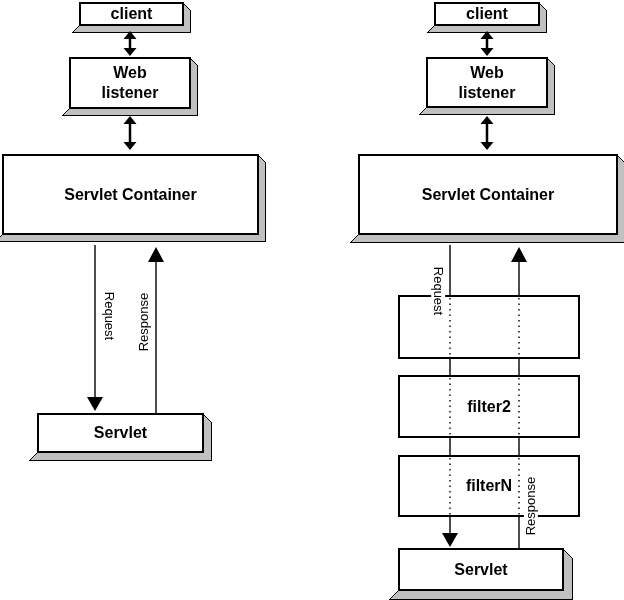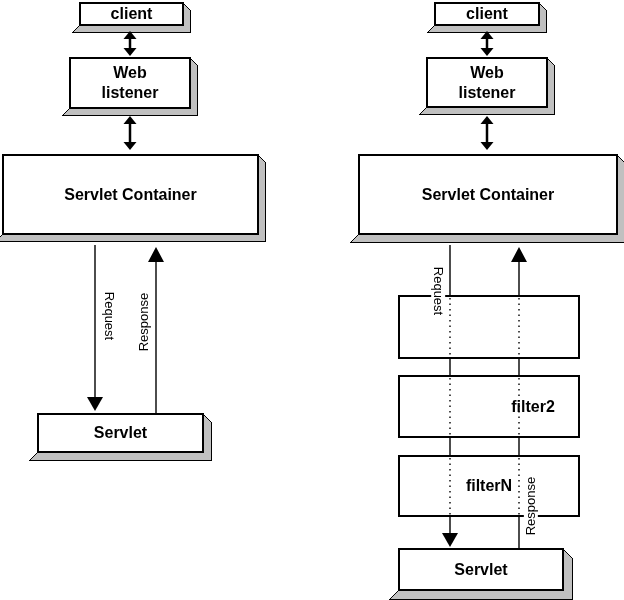--- a/index.html
+++ b/index.html
@@ -120,19 +120,19 @@
   <div class="boxlabel" style="left:80px;top:3px;width:103px;height:22px;">client</div>
   <div class="boxlabel" style="left:95px;top:58px;width:70px;height:50px;">Web listener</div>
   <div class="boxlabel" style="left:3px;top:155px;width:255px;height:79px;">Servlet Container</div>
   <div class="boxlabel" style="left:38px;top:414px;width:165px;height:38px;">Servlet</div>
   <div class="rotlabel rot-cw" style="left:109px;top:316px;">Request</div>
   <div class="rotlabel rot-ccw" style="left:144px;top:322px;">Response</div>
 
   <div class="boxlabel" style="left:435px;top:3px;width:104px;height:22px;">client</div>
   <div class="boxlabel" style="left:447px;top:58px;width:80px;height:49px;">Web listener</div>
   <div class="boxlabel" style="left:359px;top:155px;width:258px;height:79px;">Servlet Container</div>
-  <div class="boxlabel" style="left:399px;top:376px;width:180px;height:61px;padding-left:44px;">filter2</div>
+  <div class="boxlabel" style="left:399px;top:376px;width:180px;height:61px;">filter2</div>
   <div class="boxlabel" style="left:399px;top:456px;width:180px;height:60px;">filterN</div>
   <div class="boxlabel" style="left:399px;top:549px;width:164px;height:41px;">Servlet</div>
   <div class="rotlabel rot-cw" style="left:438px;top:291px;">Request</div>
   <div class="rotlabel rot-ccw" style="left:531px;top:506px;">Response</div>
 
 </div>
 
 </body></html>

